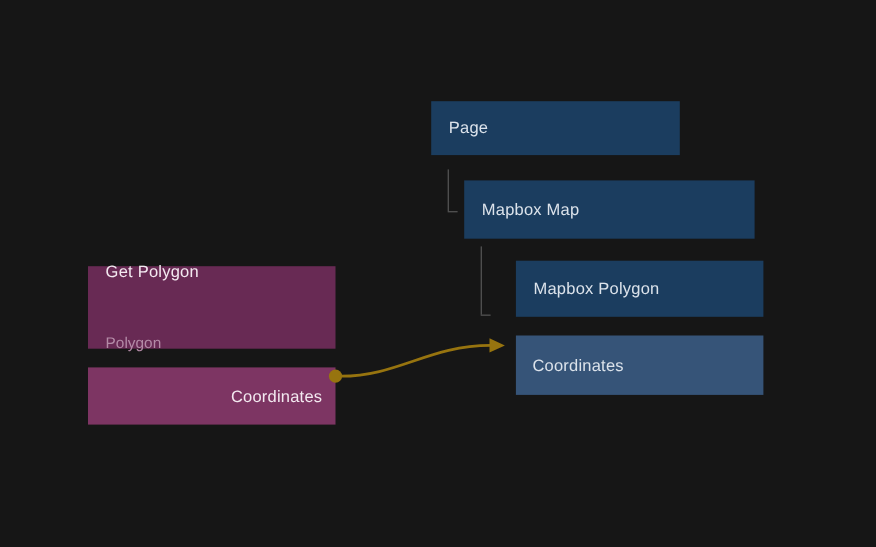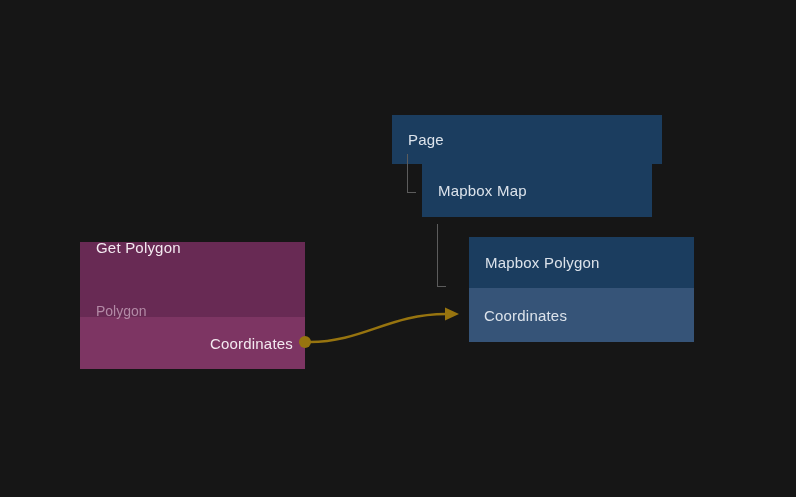--- a/index.html
+++ b/index.html
@@ -47,20 +47,21 @@
     line-height: 19px;
     color: var(--text-magenta-subtitle, #b38aa6);
     white-space: nowrap;
   }
   .port-row {
     box-sizing: border-box;
     display: flex;
     align-items: center;
     font-size: 15px;
     letter-spacing: 0.2px;
+    margin-top: 17px;
   }
   .port-row.blue {
     background: var(--node-blue-port-row, #365478);
     color: var(--text-blue-node, #dce3eb);
     padding: 0 15px;
     justify-content: flex-start;
   }
   .port-row.magenta {
     background: var(--node-magenta-body, #7d3563);
     color: var(--text-magenta-title, #eee0e9);
@@ -86,30 +87,30 @@
   svg.wires .wire-fill {
     fill: var(--connection, #97740f);
     stroke: none;
   }
 </style>
 </head>
 <body>
 
 <div class="canvas">
 
-  <div class="node" style="left:392px; top:115px; width:270px;">
+  <div class="node" style="left:392px; top:92px; width:226px;">
     <div class="hdr blue" style="height:49px;">
       <span class="node-title">Page</span>
     </div>
   </div>
 
   <div class="tree-line" style="left:407px; top:154px; width:1px; height:38px;"></div>
   <div class="tree-line" style="left:407px; top:192px; width:9px; height:1px;"></div>
 
-  <div class="node" style="left:422px; top:164px; width:230px;">
+  <div class="node" style="left:422px; top:164px; width:264px;">
     <div class="hdr blue" style="height:53px;">
       <span class="node-title">Mapbox Map</span>
     </div>
   </div>
 
   <div class="tree-line" style="left:437px; top:224px; width:1px; height:62px;"></div>
   <div class="tree-line" style="left:437px; top:286px; width:9px; height:1px;"></div>
 
   <div class="node" style="left:469px; top:237px; width:225px;">
     <div class="hdr blue" style="height:51px;">

